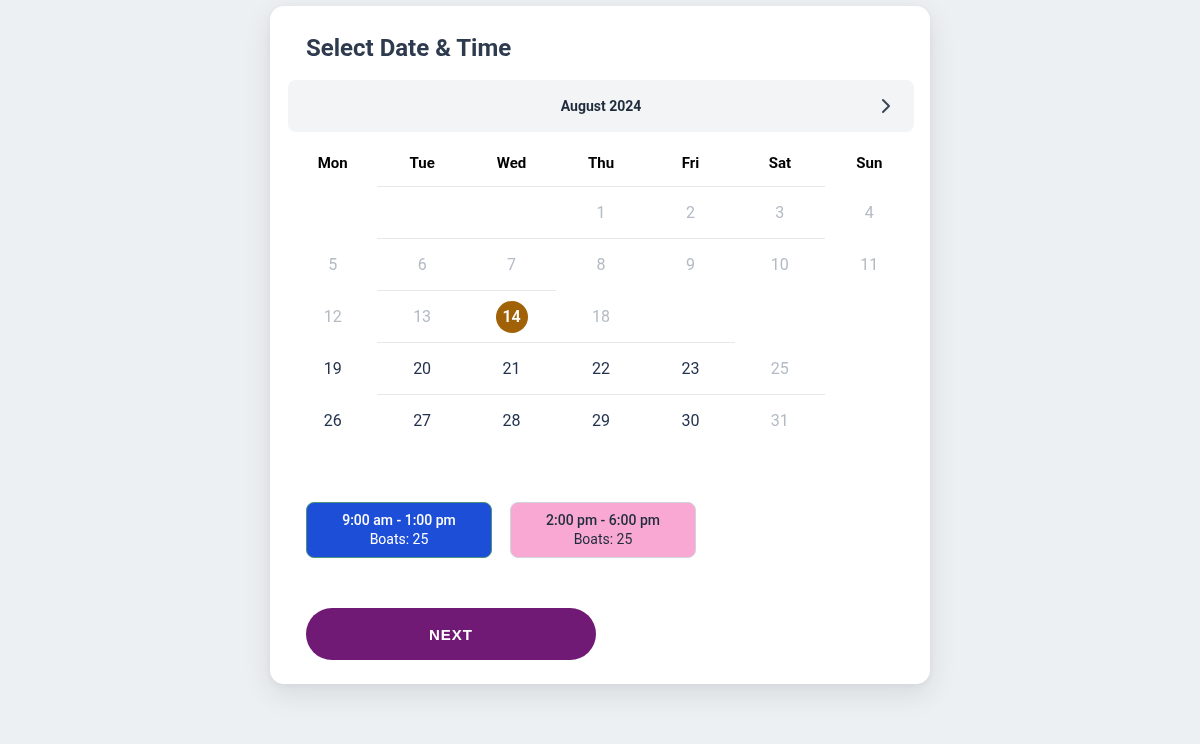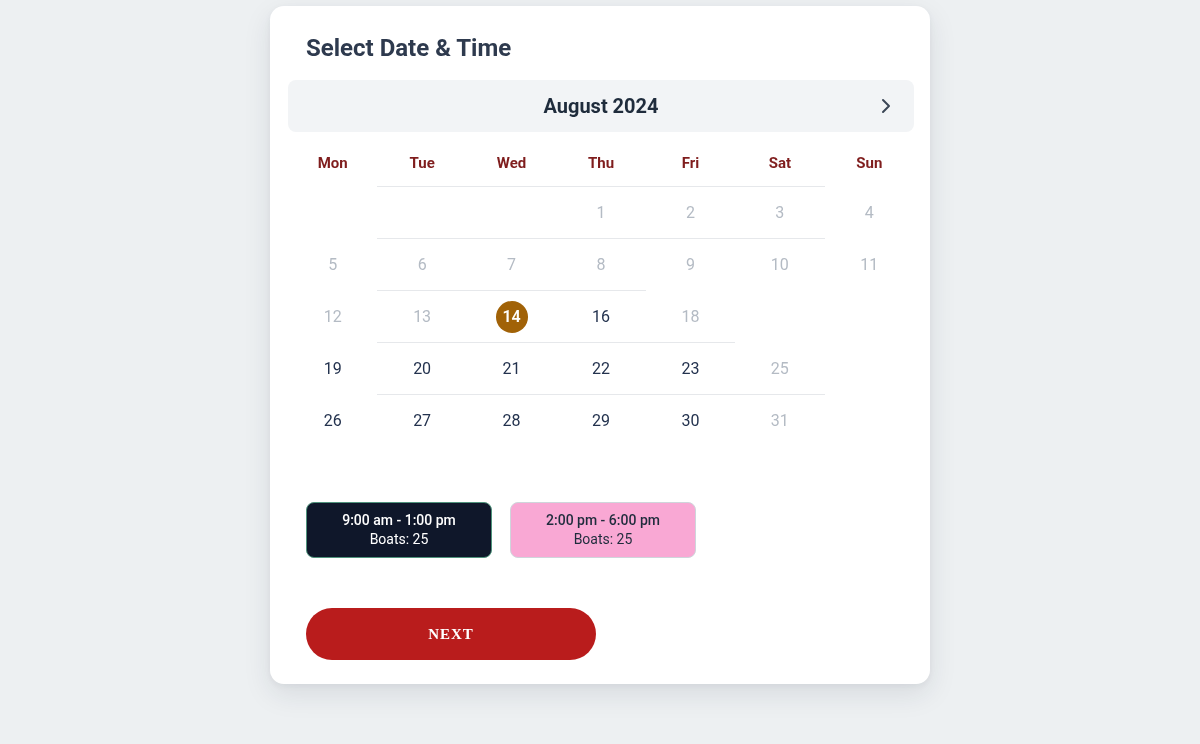--- a/index.html
+++ b/index.html
@@ -48,21 +48,21 @@
     margin: 0 16px;
     background: #f2f4f6;
     border-radius: 8px;
     height: 52px;
     display: flex;
     align-items: center;
     justify-content: center;
     position: relative;
   }
   .month-label {
-    font-size: 20px;
+    font-size: 14px;
     font-weight: 700;
     color: #1f2c3c;
   }
   .month-next {
     position: absolute;
     right: 14px;
     top: 50%;
     transform: translateY(-50%);
     width: 28px;
     height: 28px;
@@ -79,21 +79,21 @@
   }
   .dow-row, .date-row {
     display: grid;
     grid-template-columns: repeat(7, 1fr);
     align-items: center;
   }
   .dow-cell {
     text-align: center;
     font-weight: 700;
     font-size: 15px;
-    color: #7f1d1d;
+    color: #000000;
     padding: 16px 0 14px 0;
   }
   .date-cell {
     position: relative;
     height: 52px;
     display: flex;
     align-items: center;
     justify-content: center;
     font-size: 16px;
     font-weight: 400;
@@ -136,44 +136,43 @@
     align-items: center;
     justify-content: center;
     font-size: 14px;
     line-height: 1.35;
     cursor: pointer;
     border: 1px solid #cfd5db;
     background: #f9a8d4;
     color: #1f2c3c;
   }
   .slot.selected {
-    background: #0f172a;
+    background: #1d4ed8;
     border-color: #4f937c;
     color: #ffffff;
     justify-content: center;
   }
   .slot .line1 { font-weight: 500; }
   .slot .line2 { font-weight: 400; }
 
   .next-btn {
     margin: 50px 0 0 34px;
     width: 290px;
     height: 52px;
     border-radius: 999px;
-    background: #b91c1c;
+    background: #701a75;
     color: #ffffff;
     font-size: 15px;
     font-weight: 700;
     letter-spacing: 1px;
     display: flex;
     align-items: center;
     justify-content: center;
     cursor: pointer;
     border: none;
-    font-family: Liberation Serif, serif;
   }
 </style>
 </head>
 <body>
 
 <div class="stage">
   <div class="card">
 
     <div class="title">Select Date &amp; Time</div>
 
@@ -240,23 +239,20 @@
           <div class="date-row">
             <div class="date-cell disabled">
               <span class="pill">12</span>
             </div>
             <div class="date-cell disabled">
               <span class="pill">13</span>
             </div>
             <div class="date-cell selected">
               <span class="pill">14</span>
             </div>
-            <div class="date-cell">
-              <span class="pill">16</span>
-            </div>
             <div class="date-cell weekend-disabled">
               <span class="pill">18</span>
             </div>
           </div>
           <div class="date-row">
             <div class="date-cell">
               <span class="pill">19</span>
             </div>
             <div class="date-cell">
               <span class="pill">20</span>

